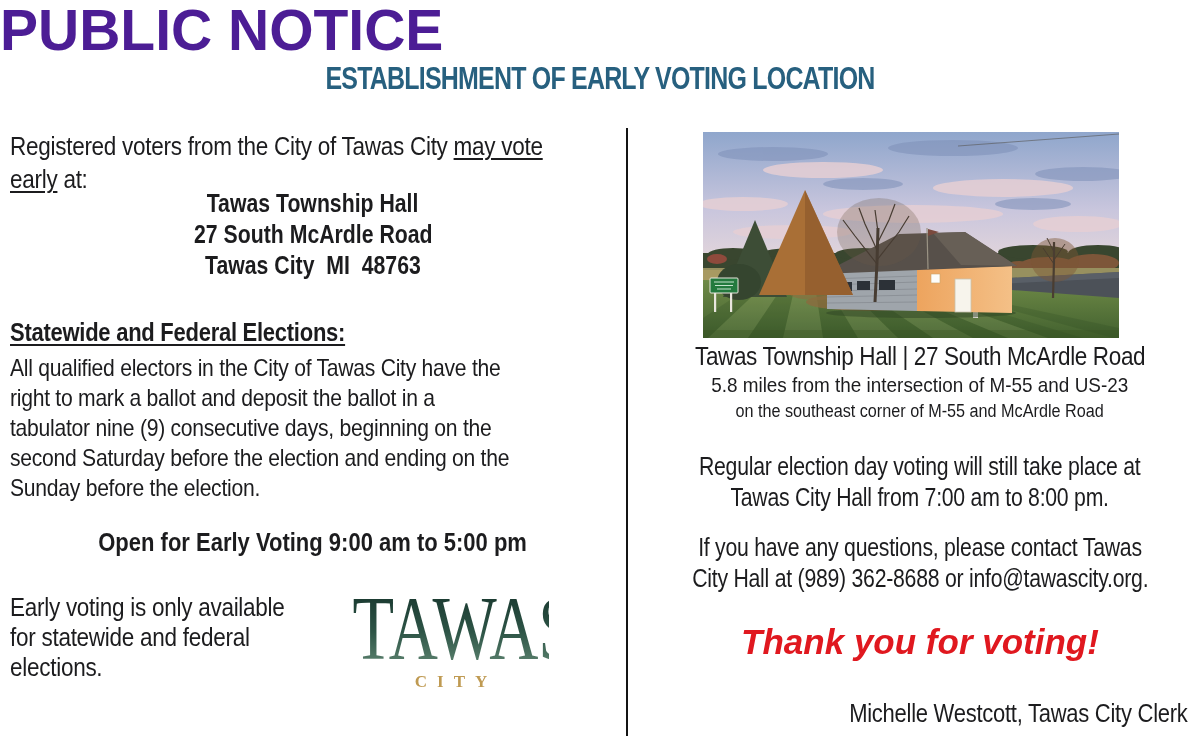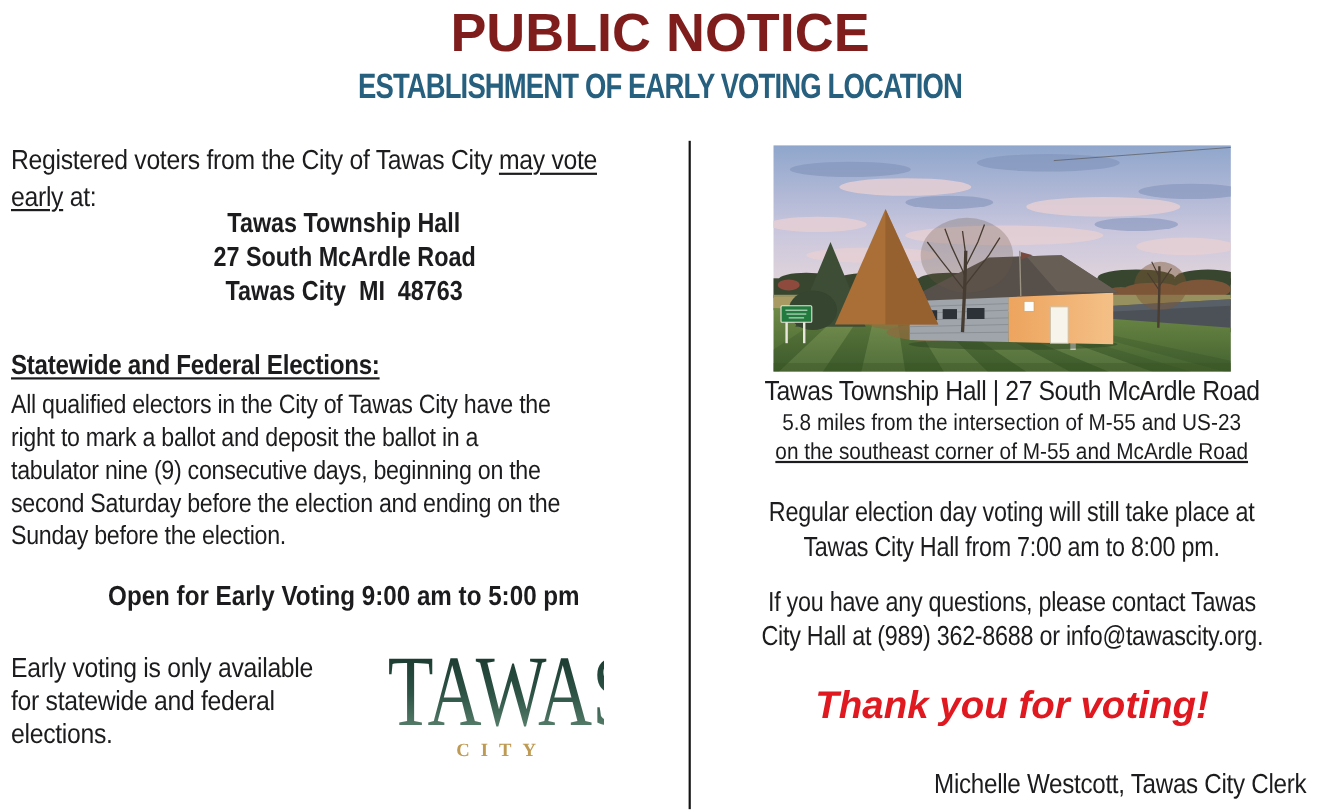--- a/index.html
+++ b/index.html
@@ -11,22 +11,22 @@
   .ox-l { transform-origin:left center; }
   .ox-c { transform-origin:center center; }
   .ox-r { transform-origin:right center; }
   .sx78 { transform:scaleX(0.78); }
   .sx85 { transform:scaleX(0.85); }
   .sx88 { transform:scaleX(0.88); }
   .sx90 { transform:scaleX(0.90); }
   .cl { display:flex; justify-content:center; }
   .u { text-decoration:underline; text-decoration-thickness:2px; text-underline-offset:3px; }
 
-  .title { position:absolute; top:4px; left:0; width:100%; text-align:center;
-           font-size:49px; line-height:52px; font-weight:bold; color:#7f1d1d; }
+  .title { position:absolute; top:4px; left:0; width:100%; 
+           font-size:57px; line-height:52px; font-weight:bold; color:#4c1d95; }
   .subtitle { position:absolute; top:60px; left:0; width:100%;
               font-size:32px; line-height:36px; font-weight:bold; color:#27607F; letter-spacing:-1px; }
 
   .divider { position:absolute; left:626px; top:128px; width:2px; height:608px; background:#141414; }
 
   .intro { position:absolute; left:10px; top:130px; width:616px; font-size:25px; line-height:33px; letter-spacing:-0.3px; }
   .address { position:absolute; left:0; top:188px; width:626px; font-weight:bold; font-size:25px; line-height:31px; }
   .statewide { position:absolute; left:10px; top:317px; width:616px; }
   .statewide-heading { font-weight:bold; font-size:25px; line-height:31px; letter-spacing:-0.3px; margin-bottom:5px; }
   .statewide-heading .ln { text-decoration:underline; text-decoration-thickness:2px; text-underline-offset:3px; }
@@ -46,21 +46,21 @@
     }
   }
   .logo-sub { display:block; margin-top:2px; font-size:17px; font-weight:bold;
               letter-spacing:10px; padding-left:10px; color:#BF9A52; }
 
   .photo { position:absolute; left:703px; top:132px; width:416px; height:206px; }
 
   .caption-title { position:absolute; left:648px; top:341px; width:544px;
                    font-weight:normal; font-size:25px; line-height:30px; letter-spacing:-0.4px; }
   .caption-sub1 { position:absolute; left:648px; top:372px; width:544px; font-size:21px; line-height:26px; }
-  .caption-sub2 { position:absolute; left:648px; top:398px; width:544px; font-size:21px; line-height:26px;text-decoration:underline; }
+  .caption-sub2 { position:absolute; left:648px; top:398px; width:544px; font-size:18px; line-height:26px; }
   .regular { position:absolute; left:644px; top:451px; width:552px; font-size:25px; line-height:31px; letter-spacing:-0.3px; }
   .questions { position:absolute; left:640px; top:520px; width:560px; font-size:25px; line-height:31px; letter-spacing:-0.3px;margin-top:12px; }
   .thanks { position:absolute; left:648px; top:621px; width:544px;
             font-family:Liberation Sans, sans-serif; font-style:italic; font-weight:bold;
             font-size:35px; line-height:42px; color:#E0181F; }
   .signature { position:absolute; left:648px; top:698px; width:540px; text-align:right;
                font-size:25px; line-height:30px; letter-spacing:-0.3px; }
 </style>
 </head>
 <body>

